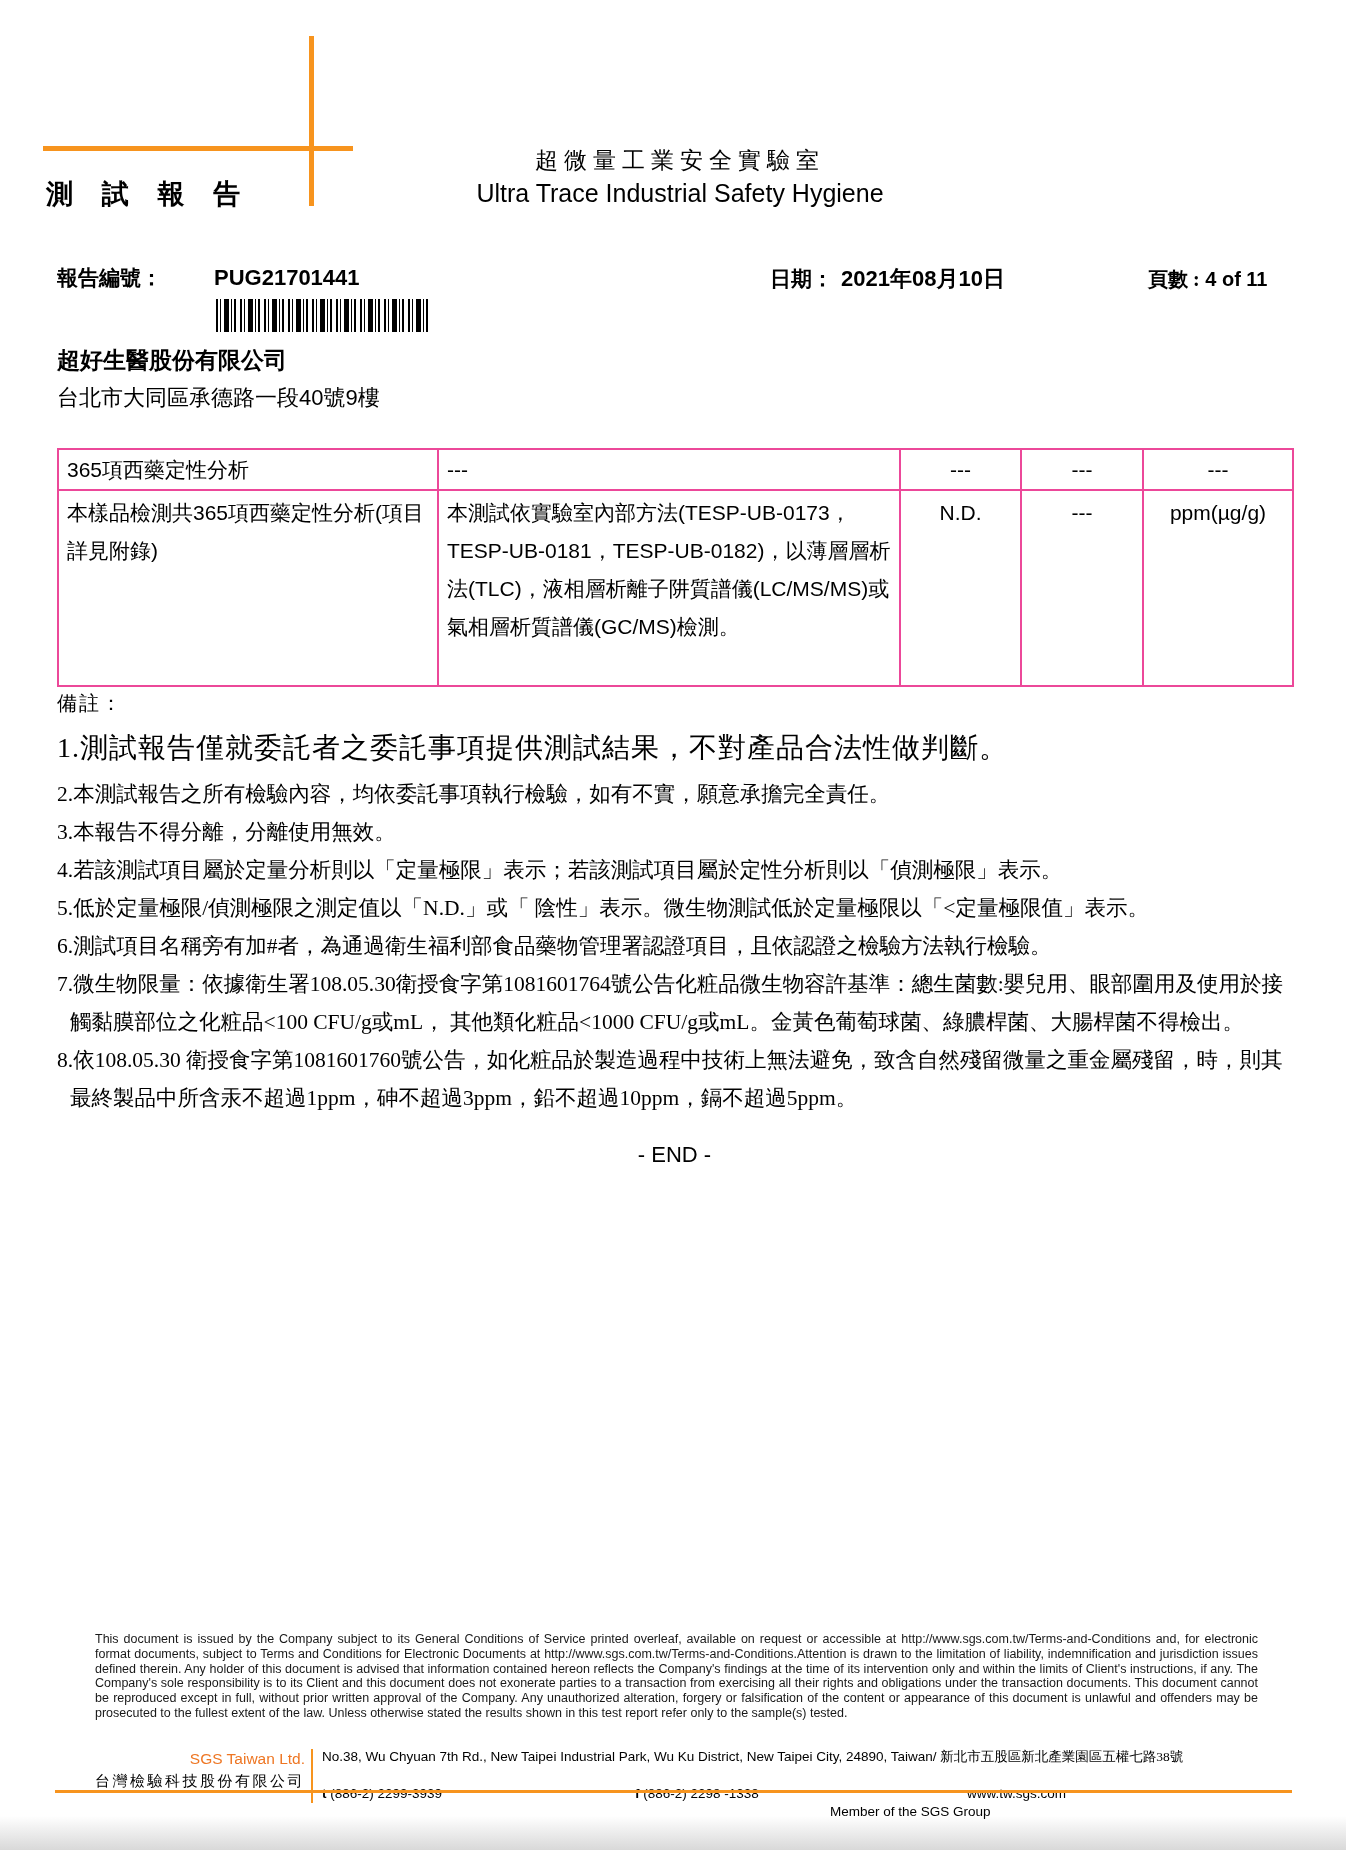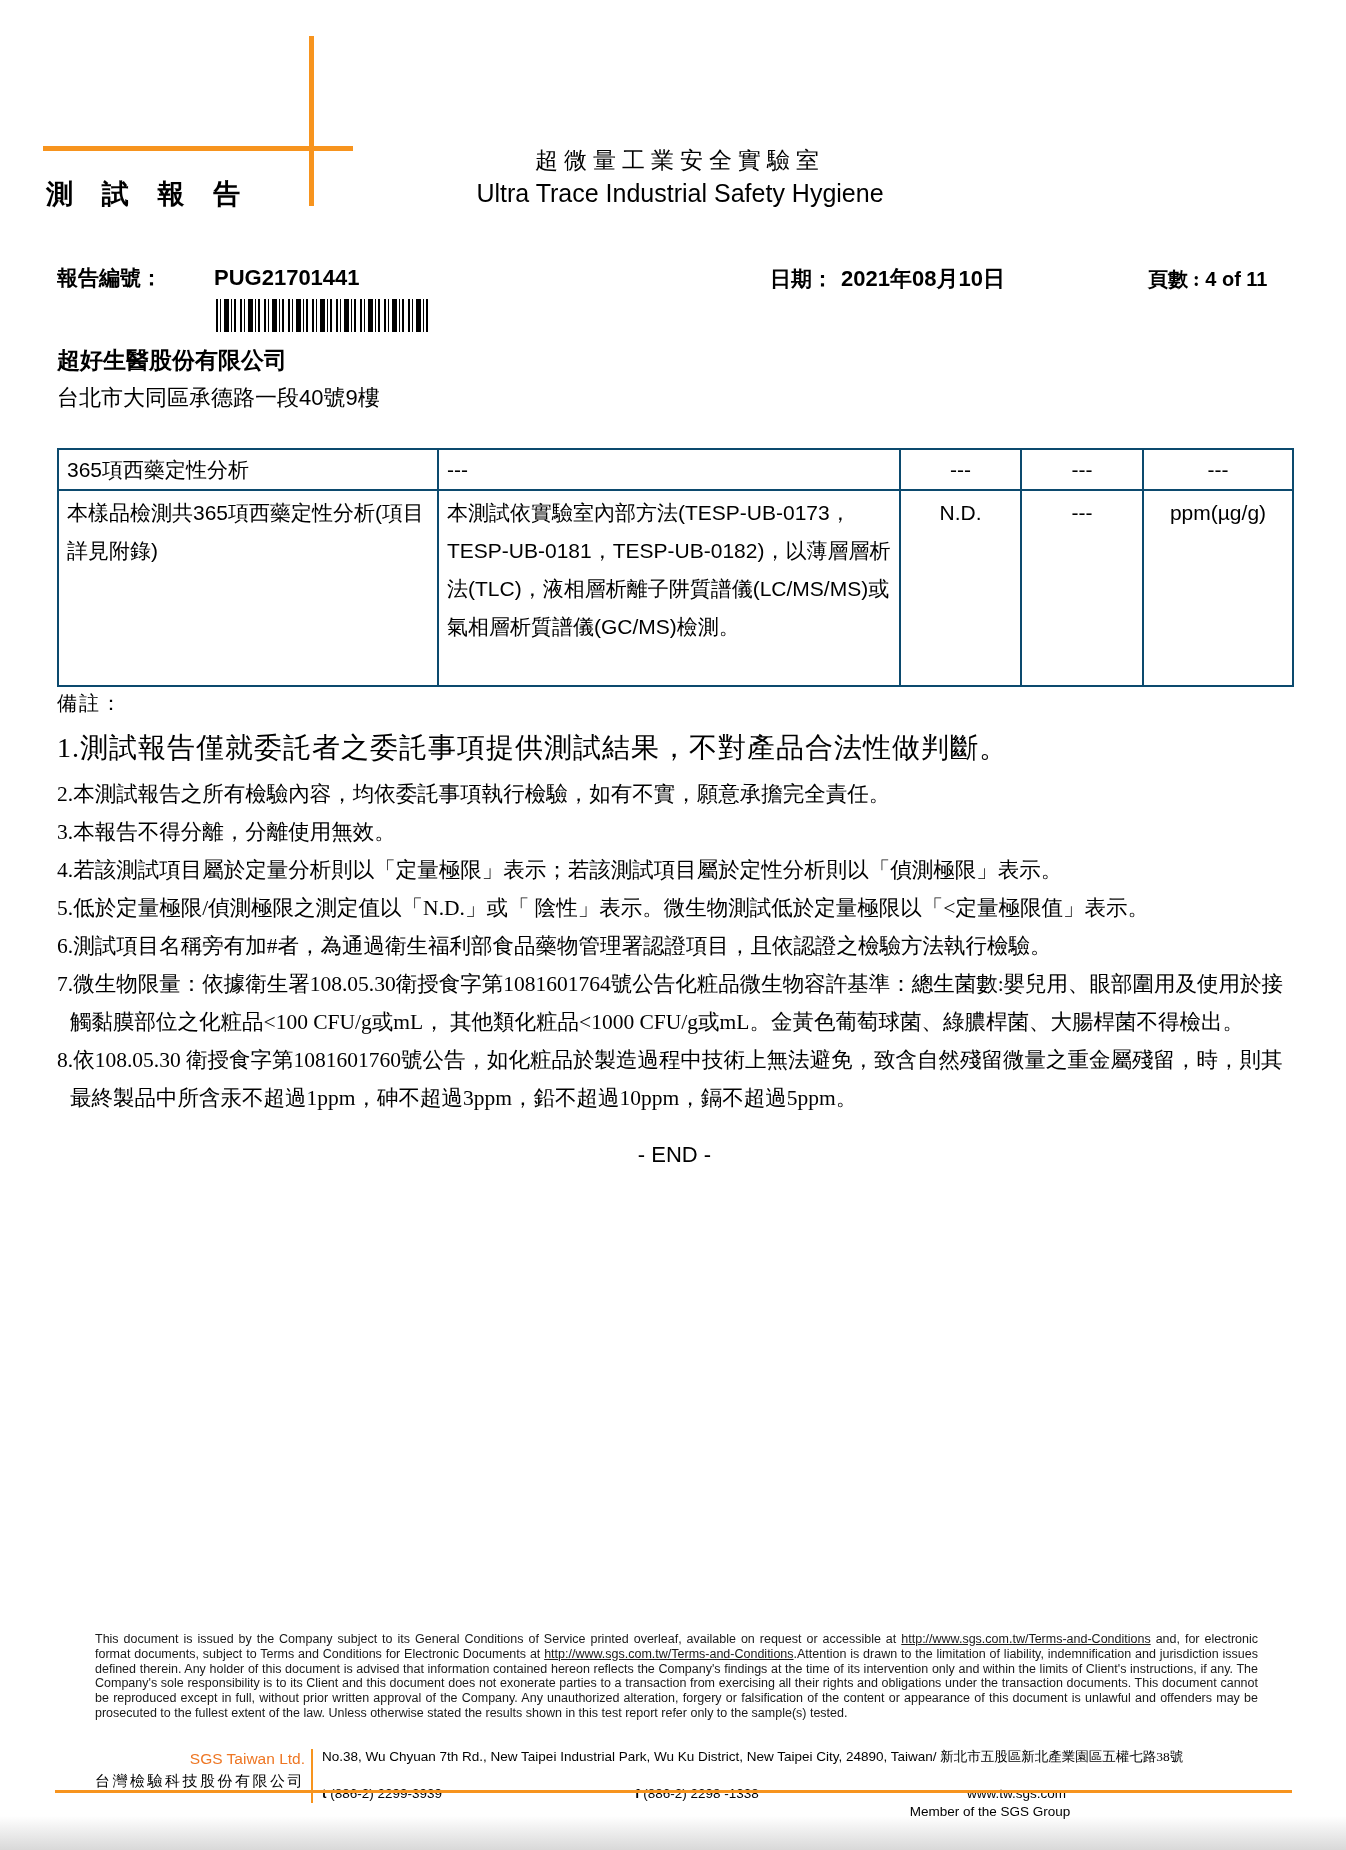--- a/index.html
+++ b/index.html
@@ -47,55 +47,55 @@
   
   .client-name    { left:57px; top:345px; font-size:23px; font-weight:bold; }
   .client-address { left:57px; top:383px; font-size:22px; }
 
   
   .results-table {
     left:57px; top:448px; width:1235px;
     border-collapse:collapse; table-layout:fixed;
   }
   .results-table td {
-    border:2px solid #0c4a6e; font-size:21px; padding:1px 8px;
+    border:2px solid #ec4899; font-size:21px; padding:1px 8px;
     vertical-align:middle; word-break:break-word;
   }
   .results-table tr.r1 td { height:37px; }
   .results-table tr.r2 td { height:190px; vertical-align:top; line-height:38px; padding-top:3px; }
   .results-table td.c-center { text-align:center; }
 
   
   .notes { left:57px; top:690px; width:1242px; font-family:"Liberation Serif", serif; }
   .notes-heading { font-size:20px; letter-spacing:2px; }
   .note-1 { font-size:28px; letter-spacing:1px; margin-top:12px; margin-bottom:8px; line-height:1.35; }
   .note-item { font-size:21.5px; line-height:38px; padding-left:13px; text-indent:-13px; }
   .end-marker { left:57px; top:1142px; width:1235px; text-align:center; font-size:22px;
     font-family:"Liberation Sans", sans-serif; }
 
   
   .disclaimer {
     left:95px; top:1632px; width:1163px; font-size:12.5px; line-height:14.8px;
     text-align:justify; color:#181818;
   }
-  .disc-link { text-decoration:underline; color:#181818; }
+  .disc-link { color:#181818; }
 
   .footer-company-en { left:95px; top:1750px; width:210px; text-align:right;
     font-size:15.5px; color:#ee7623; }
   .footer-company-zh { left:95px; top:1772px; font-size:15px; letter-spacing:2.5px;
     font-family:"Liberation Serif", serif; }
   .footer-vline { left:311px; top:1749px; width:2px; height:54px; background:#f7941e; }
   .footer-address { left:322px; top:1748px; width:1010px; font-size:13.5px; white-space:nowrap; }
   .footer-address .zh { font-family:"Liberation Serif", serif; }
   .footer-contacts { left:322px; top:1771px; width:960px; font-size:13.5px; }
   .footer-contacts .slot { position:absolute; top:0;margin-top:15px; }
   .slot-tel { left:0; }  .slot-fax { left:313px; }  .slot-web { left:645px; }
   .contact-prefix { font-weight:bold; }
   .footer-hline { left:55px; top:1790px; width:1237px; height:3px; background:#f7941e; }
-  .footer-member { left:830px; top:1804px; width:320px; text-align:center; font-size:13.5px; }
+  .footer-member { left:830px; top:1804px; width:320px; text-align:left; font-size:13.5px; }
 
   .bottom-fade { left:0; top:1816px; width:1346px; height:34px;
     background:linear-gradient(to bottom, rgba(200,200,200,0), rgba(185,185,185,0.55)); }
 </style>
 </head>
 <body>
 
 <div class="page">
 
   <div class="abs logo-hline"></div>

